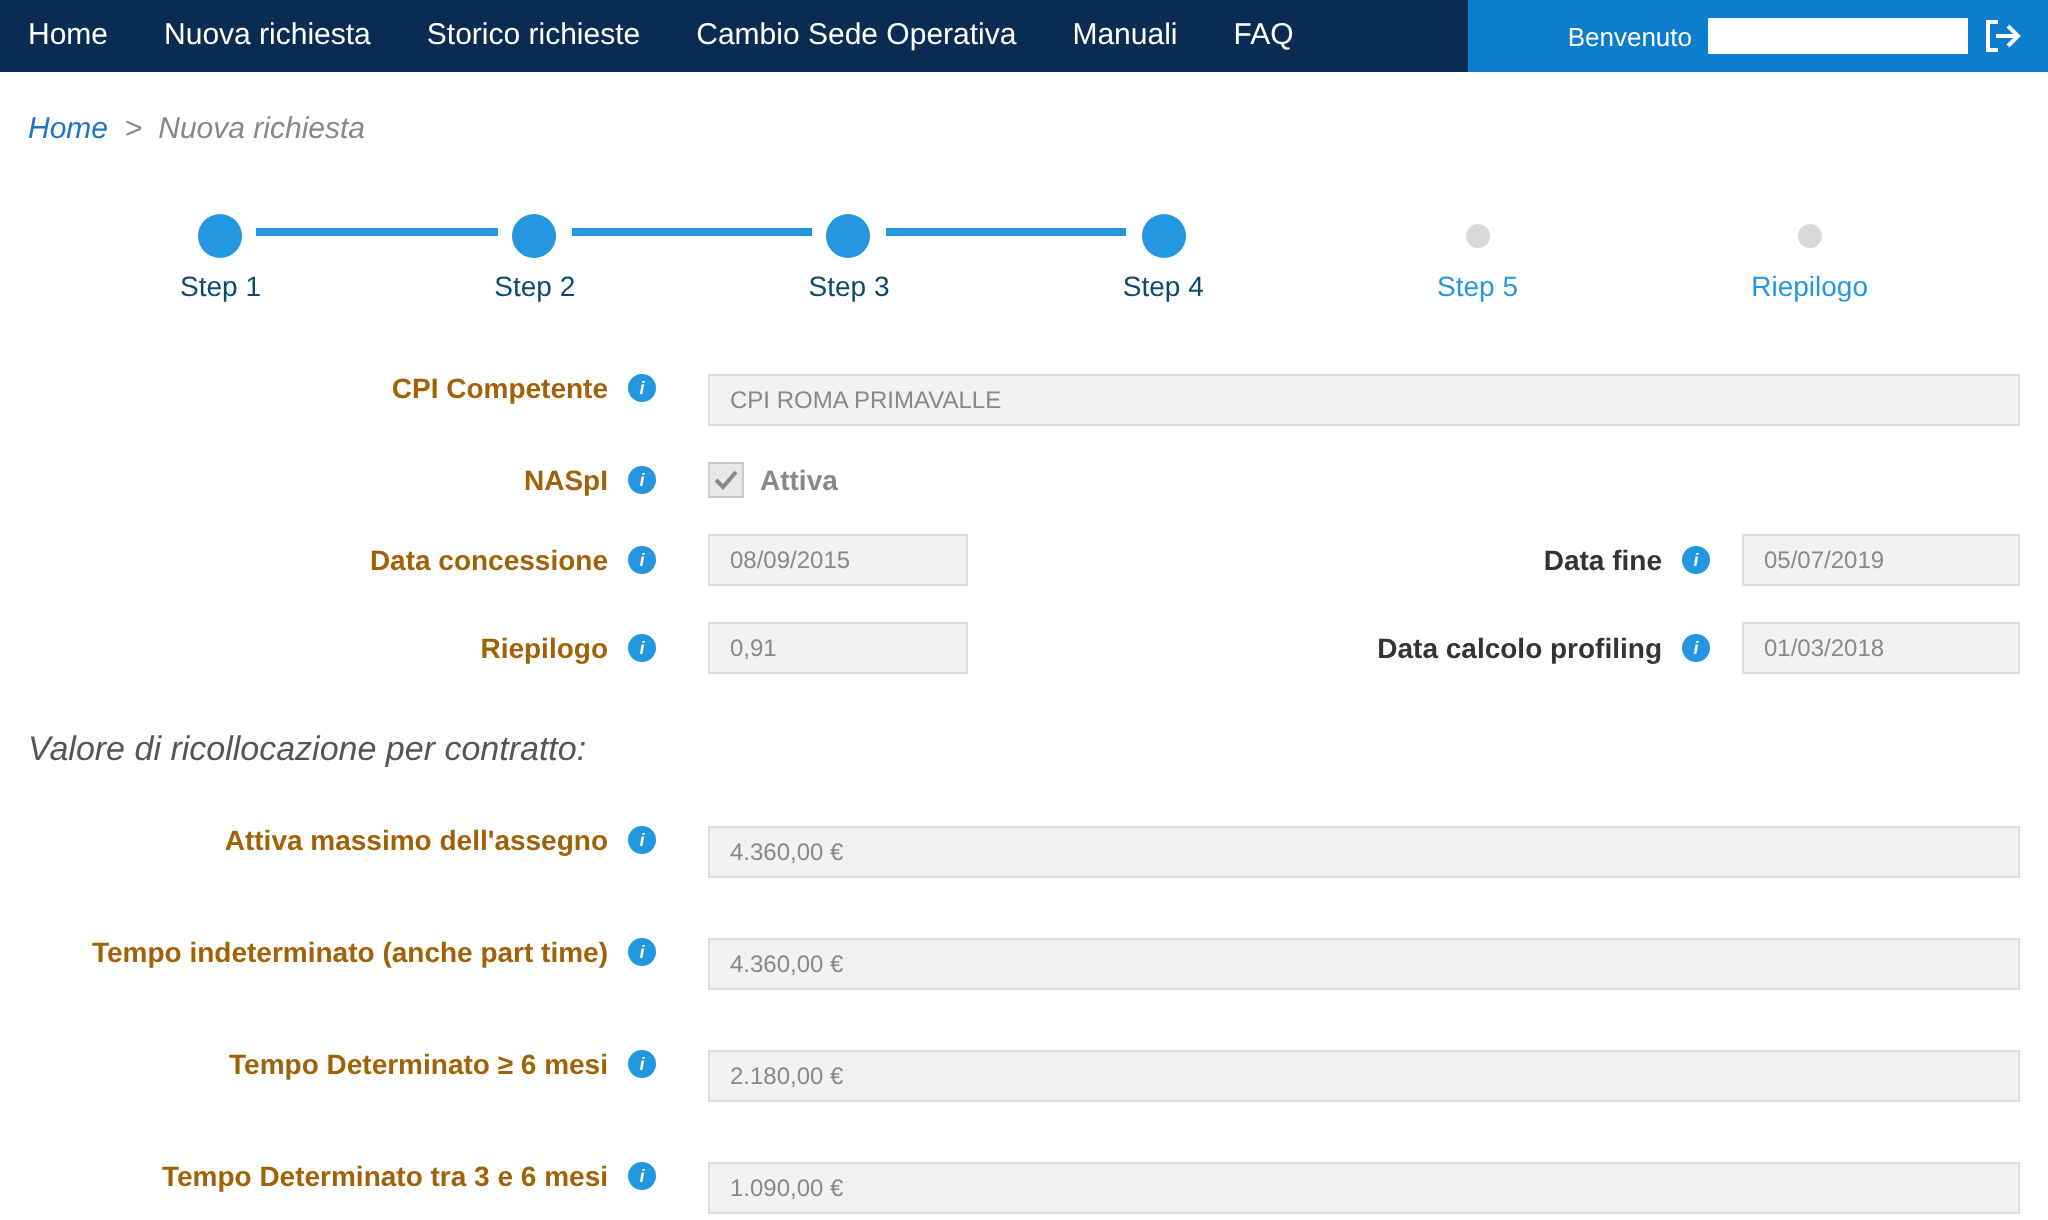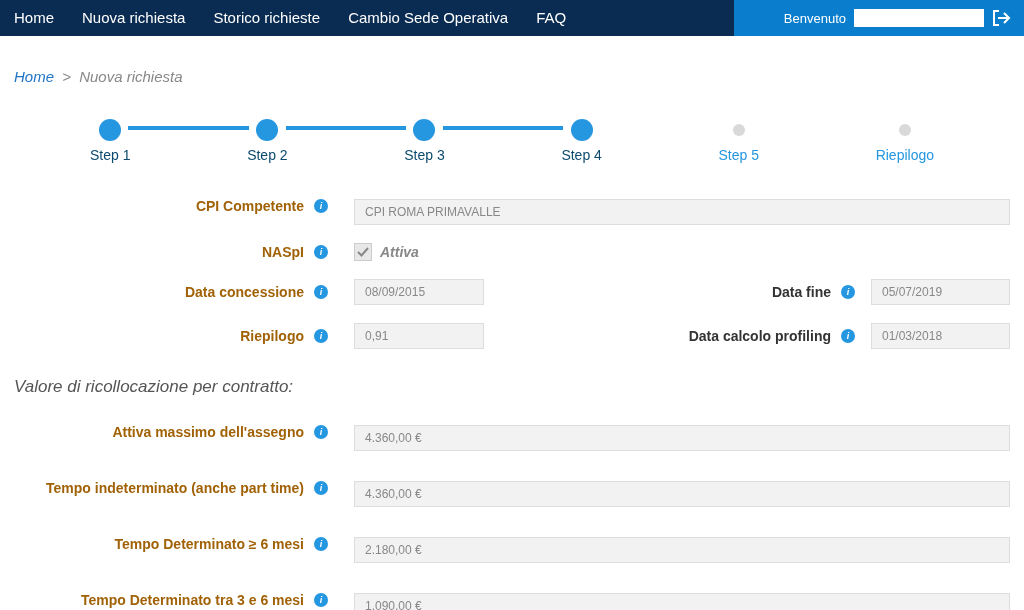--- a/index.html
+++ b/index.html
@@ -52,21 +52,21 @@
     }
     .logout-icon {
       color: #fff;
       cursor: pointer;
       display: inline-flex;
       align-items: center;
     }
 
     
     .breadcrumb {
-      padding: 32px 14px 6px 14px;
+      padding: 20px 14px 6px 14px;
       font-size: 15px;
       font-style: italic;
       color: #888;
     }
     .breadcrumb a {
       color: #1f75c4;
       text-decoration: none;
       font-style: italic;
     }
     .breadcrumb-sep {
@@ -182,21 +182,20 @@
       display: flex;
       align-items: center;
     }
     .input-full { width: 650px; margin-top: 12px; }
     .input-small { width: 139px; }
     .checkbox-row {
       display: flex;
       align-items: center;
       gap: 8px;
       margin-left: 0;
-      font-style: italic;
     }
     .checkbox {
       width: 18px;
       height: 18px;
       border: 1px solid #ccc;
       background: #e8e8e8;
       display: flex;
       align-items: center;
       justify-content: center;
       color: #777;
@@ -244,20 +243,21 @@
   </style>
 </head>
 <body>
 
 <nav class="navbar">
   <div class="nav-items">
     <div class="nav-item">Home</div>
     <div class="nav-item">Nuova richiesta</div>
     <div class="nav-item">Storico richieste</div>
     <div class="nav-item">Cambio Sede Operativa</div>
+    <div class="nav-item">Manuali</div>
     <div class="nav-item">FAQ</div>
   </div>
   <div class="nav-right">
     <span class="welcome-label">Benvenuto</span>
     <div class="user-box"></div>
     <span class="logout-icon">
       <svg width="20" height="18" viewBox="0 0 20 18" fill="none">
         <path d="M7 2 H2 V16 H7" stroke="#fff" stroke-width="2" fill="none"></path>
         <path d="M6 9 H16 M12 4 L17 9 L12 14" stroke="#fff" stroke-width="2" fill="none"></path>
       </svg>

